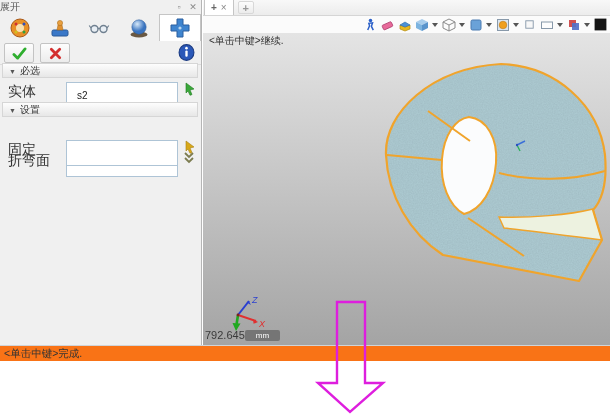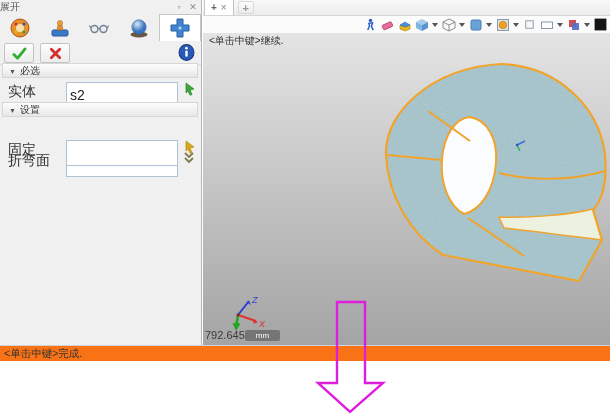--- a/index.html
+++ b/index.html
@@ -13,21 +13,21 @@
   .winicons span { width:10px; height:10px; color:#8a8a8a; font-size:9px; line-height:10px; text-align:center; }
   .panel-toolbar { position:absolute; left:0; top:14px; width:100%; height:27px; display:flex; }
   .tool-slot { width:40px; height:27px; display:flex; align-items:center; justify-content:center; }
   .tool-slot.selected { background:#fff; border:1px solid #c5c5c5; border-bottom:none; width:42px; }
   .btn-row { position:absolute; top:42px; left:0; width:100%; height:23px; border-bottom:1px solid #dcdcdc; }
   .cmd-btn { position:absolute; top:1px; width:30px; height:20px; background:linear-gradient(#fdfdfd,#ececec); border:1px solid #c3c3c3; border-radius:2px; display:flex; align-items:center; justify-content:center; }
   .sec-header { position:absolute; left:2px; width:196px; height:15px; background:linear-gradient(#fdfdfd,#e7e7e7); border:1px solid #d6d6d6; font-size:10px; line-height:13px; color:#333; padding-left:6px; }
   .sec-arrow { color:#555; font-size:7px; margin-right:4px; }
   .form-row { position:absolute; left:2px; width:196px; height:17px; }
   .form-row .lbl { position:absolute; left:6px; top:2px; font-size:14px; color:#333; }
-  .form-row input { position:absolute; left:64px; top:1px; width:112px; height:26px; border:1px solid #aec4d6; background:#fff; font-size:14px; padding:0 3px; color:#222; font-family:"Liberation Sans",sans-serif; }
+  .form-row input { position:absolute; left:64px; top:1px; width:112px; height:26px; border:1px solid #aec4d6; background:#fff; font-size:10px; padding:0 10px; color:#222; font-family:"Liberation Sans",sans-serif; }
   .row-icon { position:absolute; left:181px; top:1px; width:14px; height:14px; }
 
   
   #viewport { position:absolute; left:203px; top:0; width:407px; height:345px; overflow:hidden; }
   .tabbar { position:absolute; left:0; top:0; width:100%; height:16px; background:linear-gradient(#f8f8f8,#ececec); border-bottom:1px solid #d5d5d5; display:flex; align-items:flex-end; }
   .tab-active { height:16px; background:#fff; border:1px solid #c5c5c5; border-bottom:none; margin-left:1px; display:flex; align-items:center; gap:4px; padding:0 6px; font-size:10px; color:#333; }
   .tab-plus-pre { color:#666; font-weight:bold; font-size:10px; }
   .tab-close { color:#888; font-size:10px; }
   .tab-new { width:16px; height:13px; margin-left:4px; margin-bottom:1px; text-align:center; color:#999; font-weight:bold; font-size:11px; line-height:12px; background:linear-gradient(#fcfcfc,#ececec); border:1px solid #d8d8d8; border-radius:2px; }
   .vp-toolstrip { position:absolute; left:0; top:16px; width:100%; height:17px; background:#fbfbfb; }

